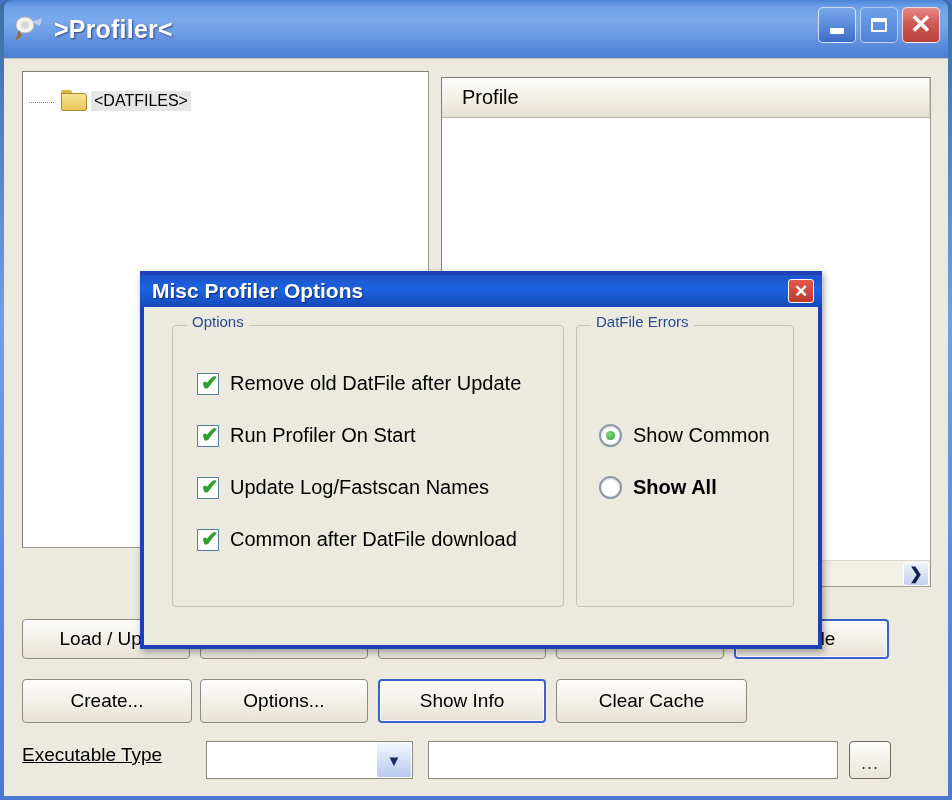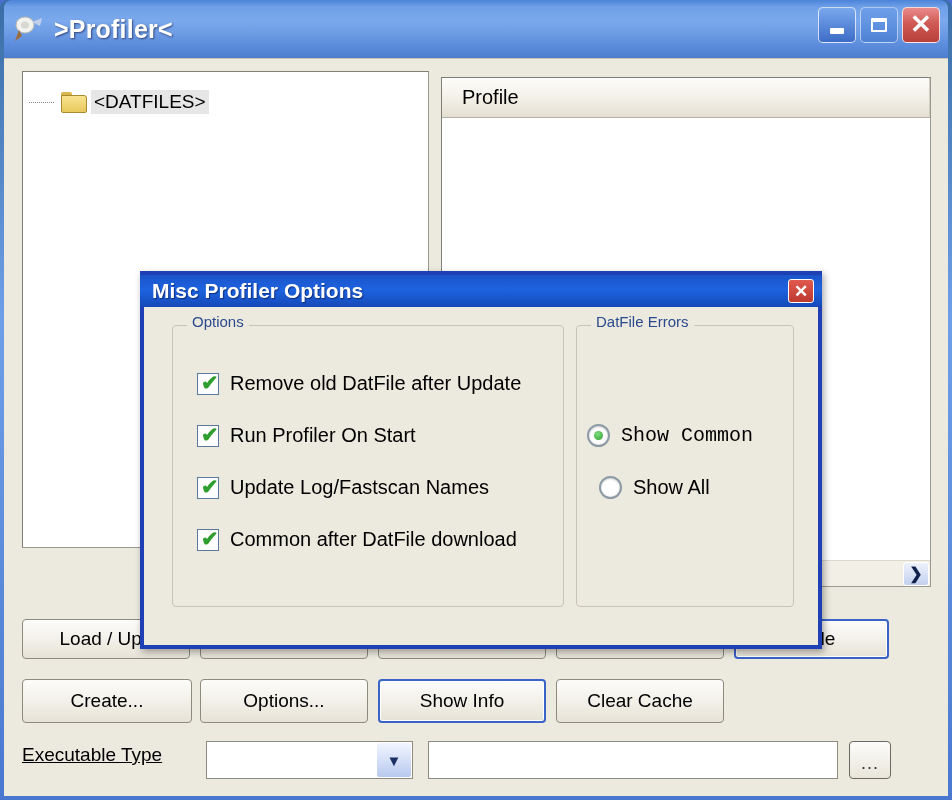--- a/index.html
+++ b/index.html
@@ -115,21 +115,21 @@
     background: #d8b84a; border-radius: 2px 2px 0 0;
   }
   .folder-icon .body {
     position: absolute; left: 0; top: 3px;
     width: 26px; height: 18px;
     background: linear-gradient(to bottom,#f7e38f,#e8c85c);
     border: 1px solid #a8892c;
     border-radius: 1px 3px 2px 2px;
   }
   #tree-label {
-    font-size: 19px; color: #000;
+    font-size: 16px; color: #000;
     background: #e6e6e6;
     padding: 1px 3px;
     white-space: nowrap;
   }
 
   
   #list-panel {
     position: absolute; left: 437px; top: 18px;
     width: 490px; height: 510px;
     background: #ffffff;
@@ -353,21 +353,21 @@
     <div id="row2">
       <div class="btn" style="left:18px; width:170px;">
         <span>Create...</span>
       </div>
       <div class="btn" style="left:196px; width:168px;">
         <span>Options...</span>
       </div>
       <div class="btn focused" style="left:374px; width:168px;">
         <span>Show Info</span>
       </div>
-      <div class="btn" style="left:552px; width:168px;">
+      <div class="btn" style="left:552px; width:191px;">
         <span>Clear Cache</span>
       </div>
     </div>
 
     <div>
       <div class="form-label" style="left:18px; top:685px;text-decoration:underline;">Executable Type</div>
       <div class="combo" style="left:202px; top:682px; width:207px;">
         <span class="arrow">▼</span>
       </div>
       <div class="textbox" style="left:424px; top:682px; width:410px;"></div>
@@ -412,26 +412,26 @@
             <span class="tick">✔</span>
           </span>
           <span>Common after DatFile download</span>
         </div>
       </div>
 
       <div class="groupbox" style="left:432px; top:54px; width:218px; height:282px;">
         <span class="gb-title">DatFile Errors</span>
 
 
-        <div class="opt-row" style="left:10px; top:98px;font-family:Liberation Mono, monospace;">
+        <div class="opt-row" style="left:22px; top:98px;">
           <span class="rb on"></span>
           <span>Show Common</span>
         </div>
 
-        <div class="opt-row" style="left:22px; top:150px;">
+        <div class="opt-row" style="left:22px; top:150px;font-weight:bold;">
           <span class="rb"></span>
           <span>Show All</span>
         </div>
       </div>
     </div>
 
   </div>
 </div>
 
 </body></html>

